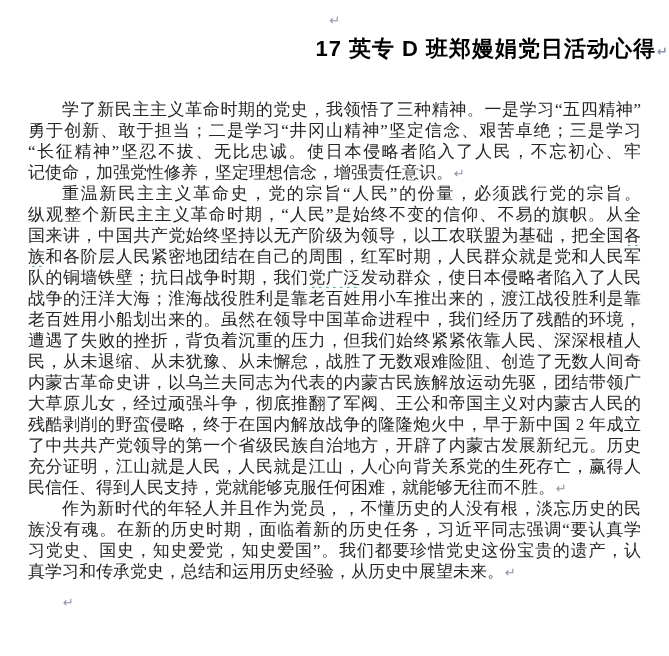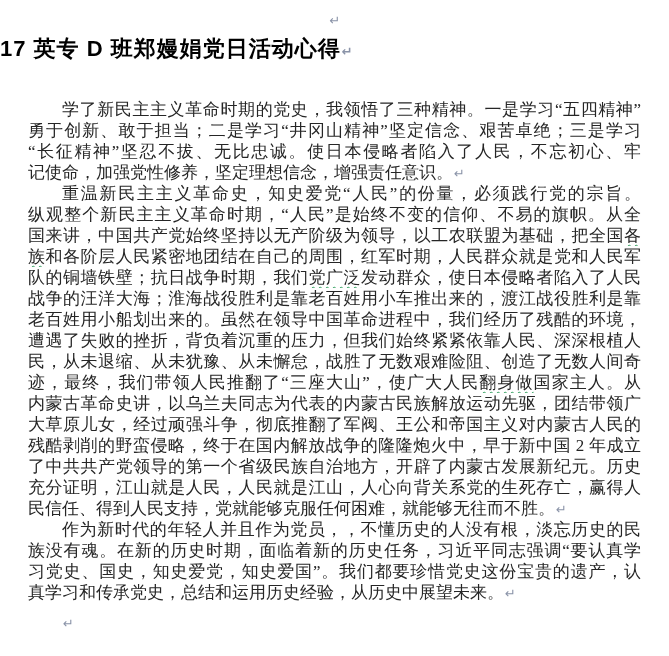--- a/index.html
+++ b/index.html
@@ -21,21 +21,21 @@
     line-height: 20px;
   }
   .pilcrow {
     color: var(--pilcrow-color, #8a93a8);
     font-family: "DejaVu Sans", sans-serif;
     font-size: 13px;
     padding-left: 1px;
   }
   .doc-title {
     margin: 4px 0 0 0;
-    text-align: left;
+    text-align: right;
     font-family: "Liberation Sans", "DejaVu Sans", sans-serif;
     font-weight: bold;
     font-size: 22px;
     line-height: 30px;
     color: #000000;
     letter-spacing: 1px;
   }
   .doc-body {
     margin-top: 32px;
     padding: 0 28px;
@@ -86,30 +86,29 @@
 
   <div class="doc-title">
     <span>17 英专 D 班郑嫚娟党日活动心得</span><span class="pilcrow">↵</span>
   </div>
 
   <div class="doc-body" id="doc-body">
       <div class="line indent justify"><span>学了新民主主义革命时期的党史，我领悟了三种精神。一是学习“五四精神”</span></div>
       <div class="line justify"><span>勇于创新、敢于担当；二是学习“井冈山精神”坚定信念、艰苦卓绝；三是学习</span></div>
       <div class="line justify"><span>“长征精神”坚忍不拔、无比忠诚。使日本侵略者陷入了人民，不忘初心、牢</span></div>
       <div class="line"><span>记使命，加强党性修养，坚定理想信念，增强责任意识。</span><span class="pilcrow">↵</span></div>
-      <div class="line indent justify"><span>重温新民主主义革命史，知史爱党“人民”的份量，必须</span><span class="mark-red">践行</span><span>党的宗旨。</span></div>
+      <div class="line indent justify"><span>重温新民主主义革命史，党的宗旨“人民”的份量，必须</span><span class="mark-red">践行</span><span>党的宗旨。</span></div>
       <div class="line justify"><span>纵观整个新民主主义革命时期，“人民”是始终不变的信仰、不易的旗帜。从全</span></div>
       <div class="line justify"><span>国来讲，中国共产党始终坚持以无产阶级为领导，以工农联盟为基础，把全国</span><span class="mark-green">各</span></div>
       <div class="line justify"><span class="mark-green">族</span><span>和各阶层人民紧密地团结在自己的周围，红军时期，人民群众就是党和人民军</span></div>
       <div class="line justify"><span>队的铜墙铁壁；抗日战争时期，我们</span><span class="mark-green">党广泛</span><span>发动群众，使日本侵略者陷入了人民</span></div>
       <div class="line justify"><span>战争的汪洋大海；淮海战役胜利是靠老百姓用小车推出来的，渡江战役胜利是靠</span></div>
       <div class="line justify"><span>老百姓用小船划出来的。虽然在领导中国革命进程中，我们经历了残酷的环境，</span></div>
       <div class="line justify"><span>遭遇了失败的挫折，背负着沉重的压力，但我们始终紧紧依靠人民、深深根植人</span></div>
       <div class="line justify"><span>民，从未退缩、从未犹豫、从未懈怠，战胜了无数艰难险阻、创造了无数人间奇</span></div>
-      <div class="line justify"><span>迹，最终，我们带领人民推翻了“三座大山”，使广大人民</span><span class="mark-green">翻身做</span><span>国家主人。从</span></div>
       <div class="line justify"><span>内蒙古革命史讲，以乌兰夫同志为代表的内蒙古民族解放运动先驱，团结带领广</span></div>
       <div class="line justify"><span>大草原儿女，经过顽强斗争，彻底推翻了军阀、王公和帝国主义对内蒙古人民的</span></div>
       <div class="line justify"><span>残酷剥削的野蛮侵略，终于在国内解放战争的隆隆炮火中，早于新中国 2 年成立</span></div>
       <div class="line justify"><span>了中共共产党领导的第一个省级民族自治地方，开辟了内蒙古发展新纪元。历史</span></div>
       <div class="line justify"><span>充分证明，江山就是人民，人民就是江山，人心向背关系党的生死存亡，赢得人</span></div>
       <div class="line"><span>民信任、得到人民支持，党就能够克服任何困难，就能够无往而不胜。</span><span class="pilcrow">↵</span></div>
       <div class="line indent justify"><span>作为新时代的年轻人并且作为党员，，不懂历史的人没有根，淡忘历史的民</span></div>
       <div class="line justify"><span>族没有魂。在新的历史时期，面临着新的历史任务，习近平同志强调“要认真学</span></div>
       <div class="line justify"><span>习党史、国史，知史爱党，知史爱国”。我们都要珍惜党史这份宝贵的遗产，认</span></div>
       <div class="line"><span>真学习和传承党史，总结和运用历史经验，从历史中展望未来。</span><span class="pilcrow">↵</span></div>

